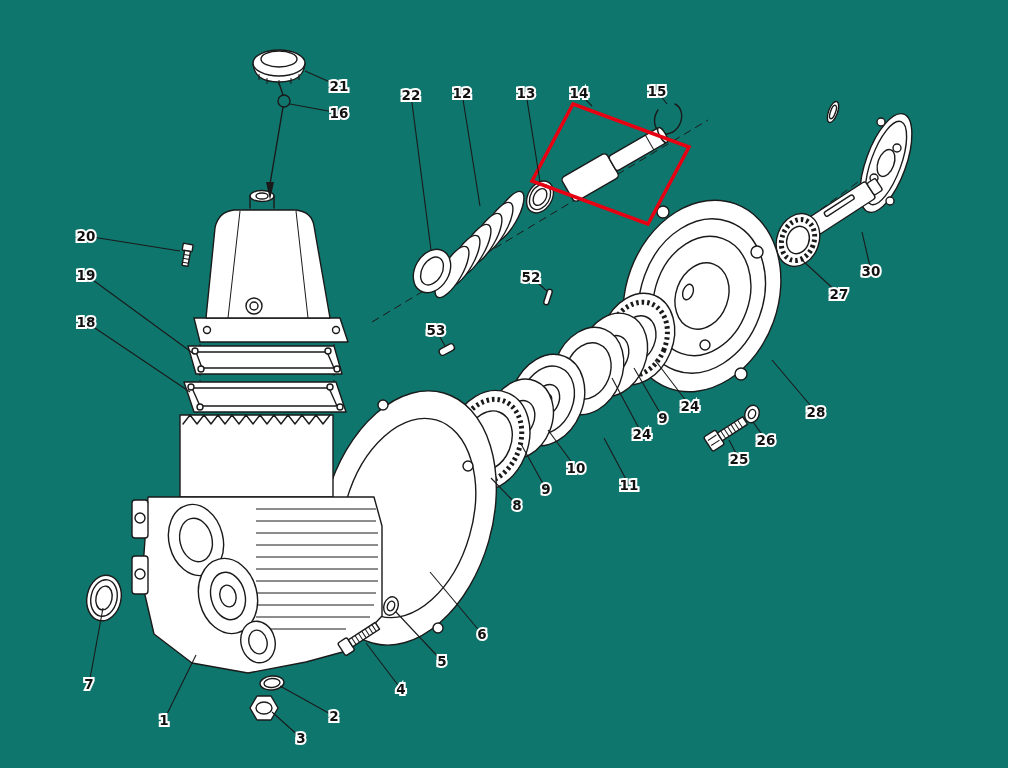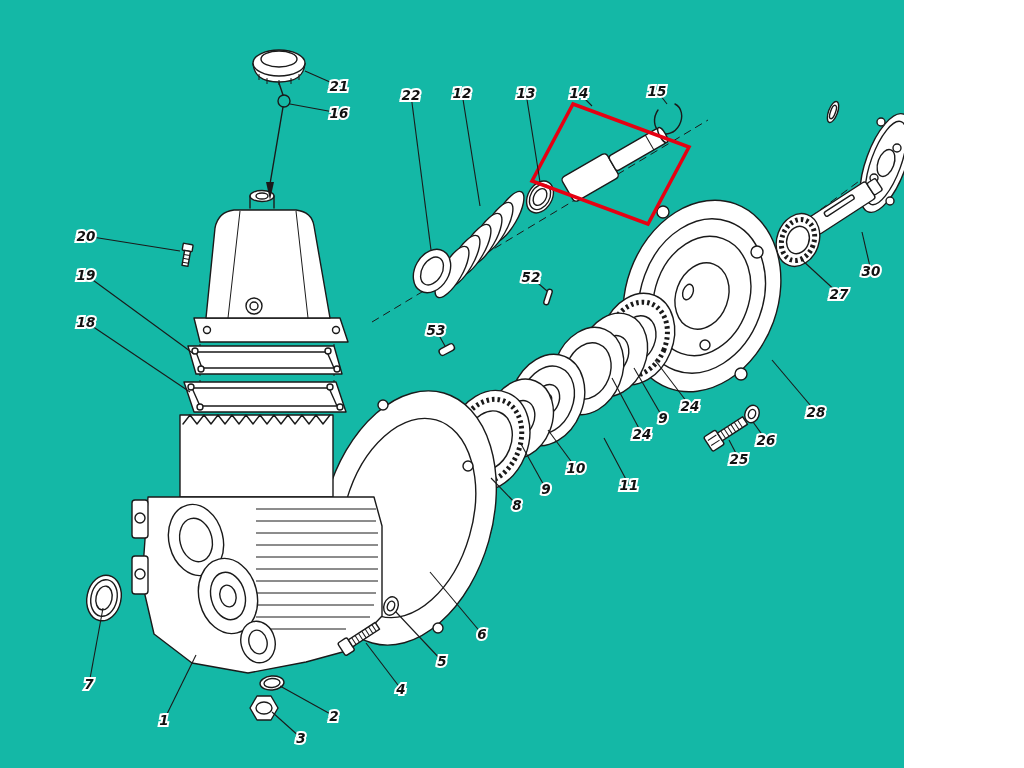--- a/index.html
+++ b/index.html
@@ -1,16 +1,16 @@
 <!DOCTYPE html>
 <html><head>
 <meta charset="utf-8">
 <style>
   html,body{margin:0;padding:0;background:#ffffff;}
-  #stage{position:relative;width:904px;height:768px;background:#14b8a6;overflow:hidden;font-style:italic;}
+  #stage{position:relative;width:1008px;height:768px;background:#0f766e;overflow:hidden;}
   svg{display:block;}
   .ln{stroke:#1a1a1a;fill:none;stroke-width:1.4;stroke-linejoin:round;stroke-linecap:round;}
   .fw{stroke:#1a1a1a;fill:#ffffff;stroke-width:1.4;stroke-linejoin:round;}
   .fin{stroke:#1a1a1a;fill:none;stroke-width:1;}
   .dash{stroke:#1a1a1a;fill:none;stroke-width:1;stroke-dasharray:8 5;}
   .dash2{stroke:#1a1a1a;fill:none;stroke-width:1;stroke-dasharray:5 4;}
   .roller{stroke:#1a1a1a;fill:none;stroke-width:5;stroke-dasharray:2.5 3;}
   .leader{stroke:#1a1a1a;stroke-width:1.1;}
   .plabel{font-family:"DejaVu Sans",sans-serif;font-weight:bold;font-size:13.5px;fill:#111111;
           text-anchor:middle;paint-order:stroke;stroke:#ffffff;stroke-width:4px;}

